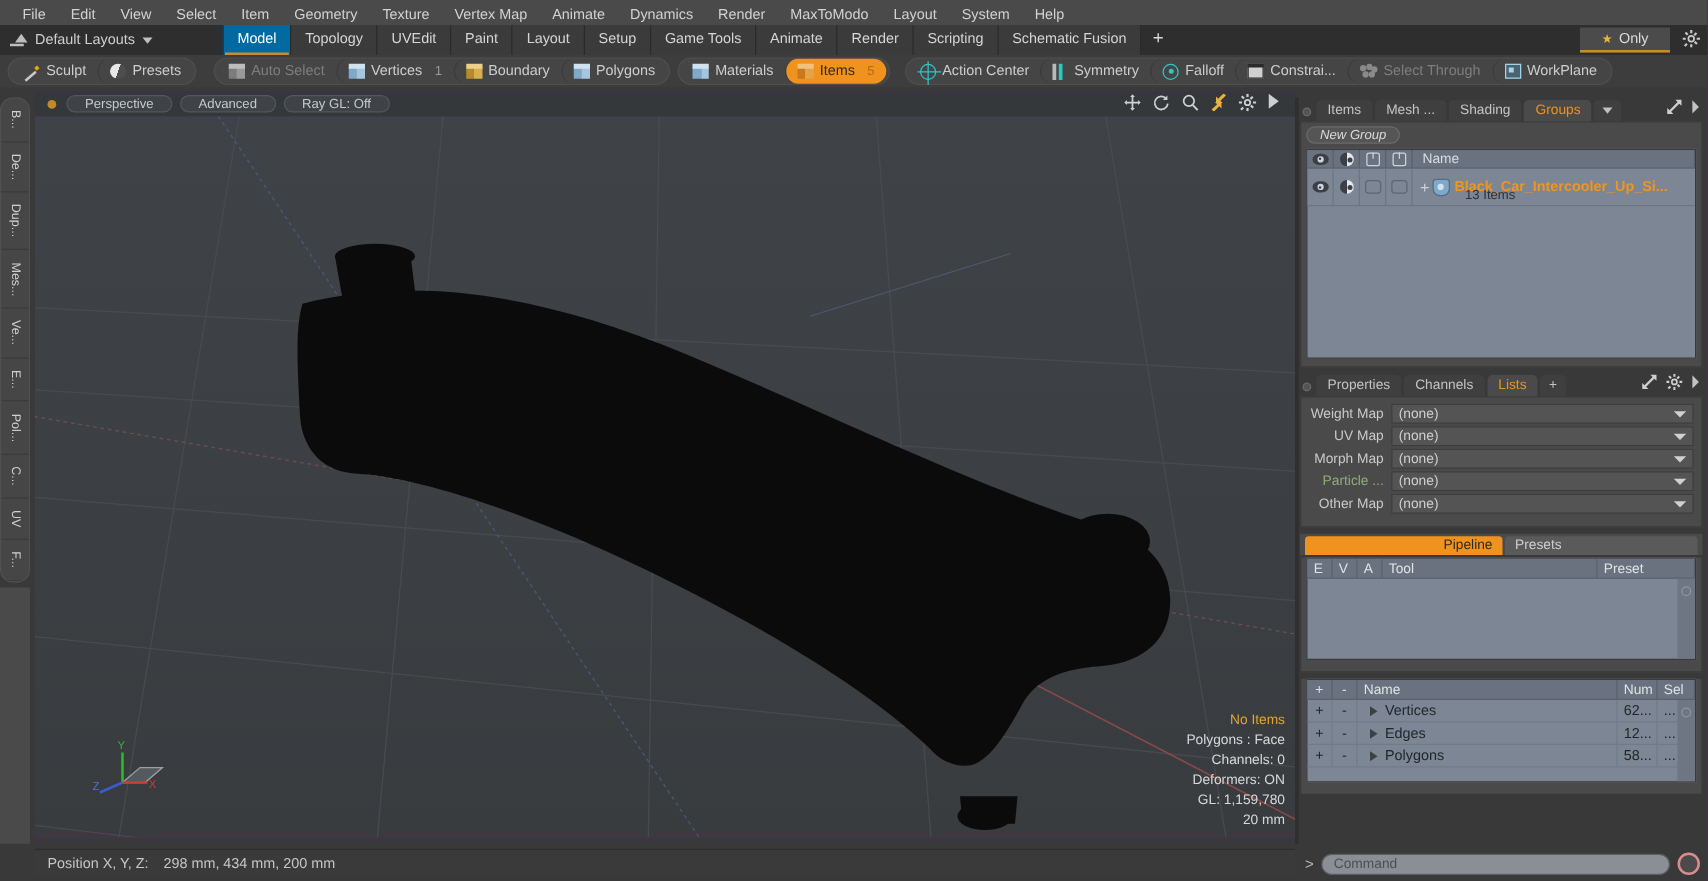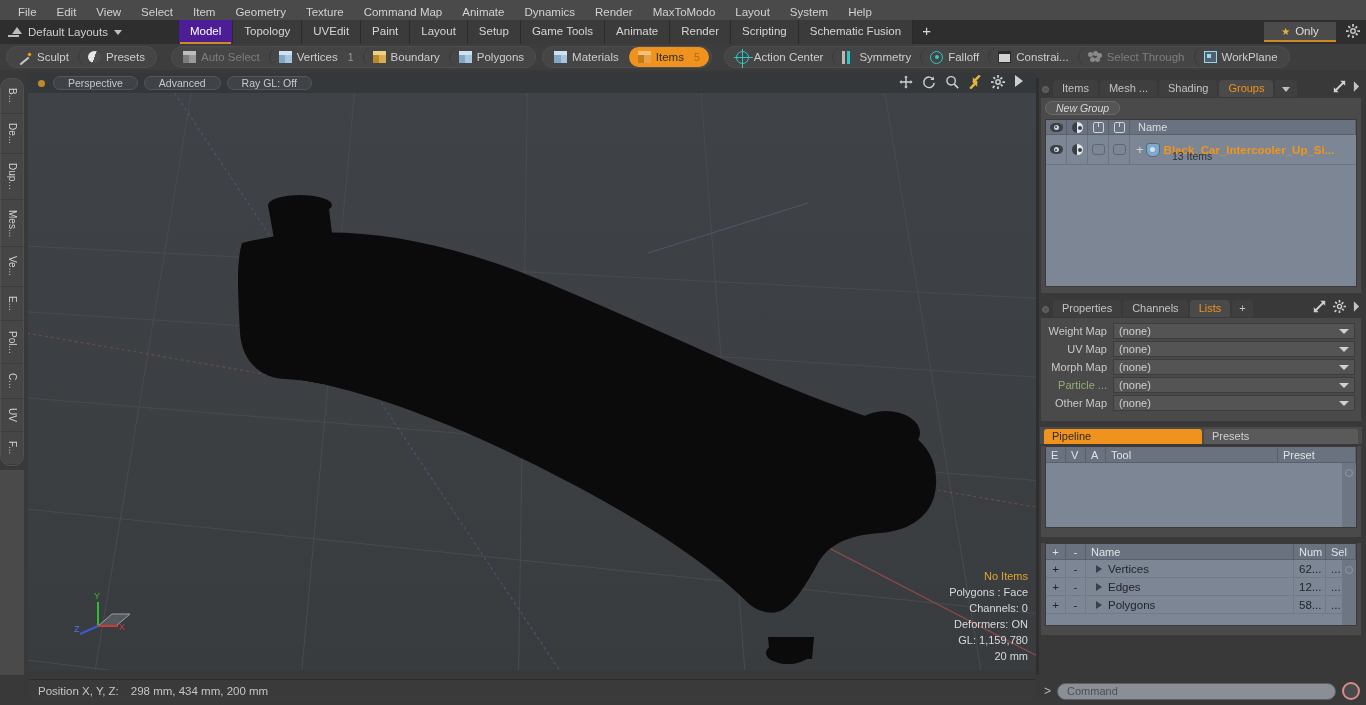--- a/index.html
+++ b/index.html
@@ -41,21 +41,21 @@
   .tri-up-wrap .bar{ width:11px;height:2px;background:#bdbdbd; }
   .caret-down { width:0;height:0;border-left:4px solid transparent;border-right:4px solid transparent;border-top:5px solid #c0c0c0; }
 
   .tabs-group { display:flex; align-items:stretch; height:24px; margin-left:50px; }
   .ltab {
     padding:0 11px; height:24px; line-height:23px; font-size:11.5px;
     color:#d5d5d5; background:#3b3b3b; border-right:1px solid #2a2a2a;
     position:relative; white-space:nowrap;
   }
   .ltab:first-child { border-left:1px solid #2a2a2a; }
-  .ltab.active { background:#4c1d95; color:#ffffff; }
+  .ltab.active { background:#0369a1; color:#ffffff; }
   .ltab.active:after {
     content:""; position:absolute; left:1px; right:1px; bottom:0; height:2px; background:#d08a24;
   }
   .plus-tab { padding:0 9px; height:24px; line-height:22px; color:#d8d8d8; font-size:15px; }
 
   .only-btn {
     position:absolute; right:30px; top:2px; height:20px; width:72px;
     background:#4b4b4b; color:#dcdcdc; font-size:11.5px;
     display:flex; align-items:center; justify-content:center; gap:5px;
     border-bottom:2px solid #d08a24;
@@ -228,21 +228,21 @@
     color:#cfcfcf; font-size:11px;
   }
   .dncaret { width:0;height:0;border-left:5px solid transparent;border-right:5px solid transparent;border-top:5px solid #d0d0d0; }
 
   
   .dualhead { display:flex; background:#4a4a4a; padding:2px 4px 0 4px; gap:2px; }
   .dh {
     height:15px; line-height:14px; font-size:11px; border-radius:3px 3px 0 0; padding:0 8px;
     background:#5a5a5a; color:#cfcfcf; white-space:nowrap;
   }
-  .dh.active { background:#f0921e; color:#2b2b2b; }
+  .dh.active { background:#f0921e; color:#2b2b2b;text-align:right; }
   .dh.flexy { flex:1; }
   .dh.w160 { width:158px; }
 
   .grid-table { background:#7c8694; margin:2px 4px 4px 4px; border:1px solid #3a3a3a; position:relative; }
   .gt-head { display:flex; height:16px; background:#69727e; border-bottom:1px solid #59616c; color:#dfe3e8; font-size:11px; }
   .gt-head div { border-right:1px solid #59616c; display:flex; align-items:center; padding-left:5px; }
   .gt-row { display:flex; height:18px; border-bottom:1px solid #717b87; color:#22262c; font-size:11.5px; }
   .gt-row div { border-right:1px solid #717b87; display:flex; align-items:center; padding-left:5px; }
   .gt-scroll { position:absolute; right:0; top:16px; bottom:0; width:14px; background:#6d7682; }
   .gt-scroll .knob { width:8px; height:8px; border-radius:50%; border:1px solid #8d96a1; margin:6px auto; }
@@ -268,21 +268,21 @@
 <div class="app">
 
   <div class="menubar" id="menubar">
       <div class="menu-item">File</div>
       <div class="menu-item">Edit</div>
       <div class="menu-item">View</div>
       <div class="menu-item">Select</div>
       <div class="menu-item">Item</div>
       <div class="menu-item">Geometry</div>
       <div class="menu-item">Texture</div>
-      <div class="menu-item">Command Map</div>
+      <div class="menu-item">Vertex Map</div>
       <div class="menu-item">Animate</div>
       <div class="menu-item">Dynamics</div>
       <div class="menu-item">Render</div>
       <div class="menu-item">MaxToModo</div>
       <div class="menu-item">Layout</div>
       <div class="menu-item">System</div>
       <div class="menu-item">Help</div>
     </div>
 
   <div class="tabbar">

